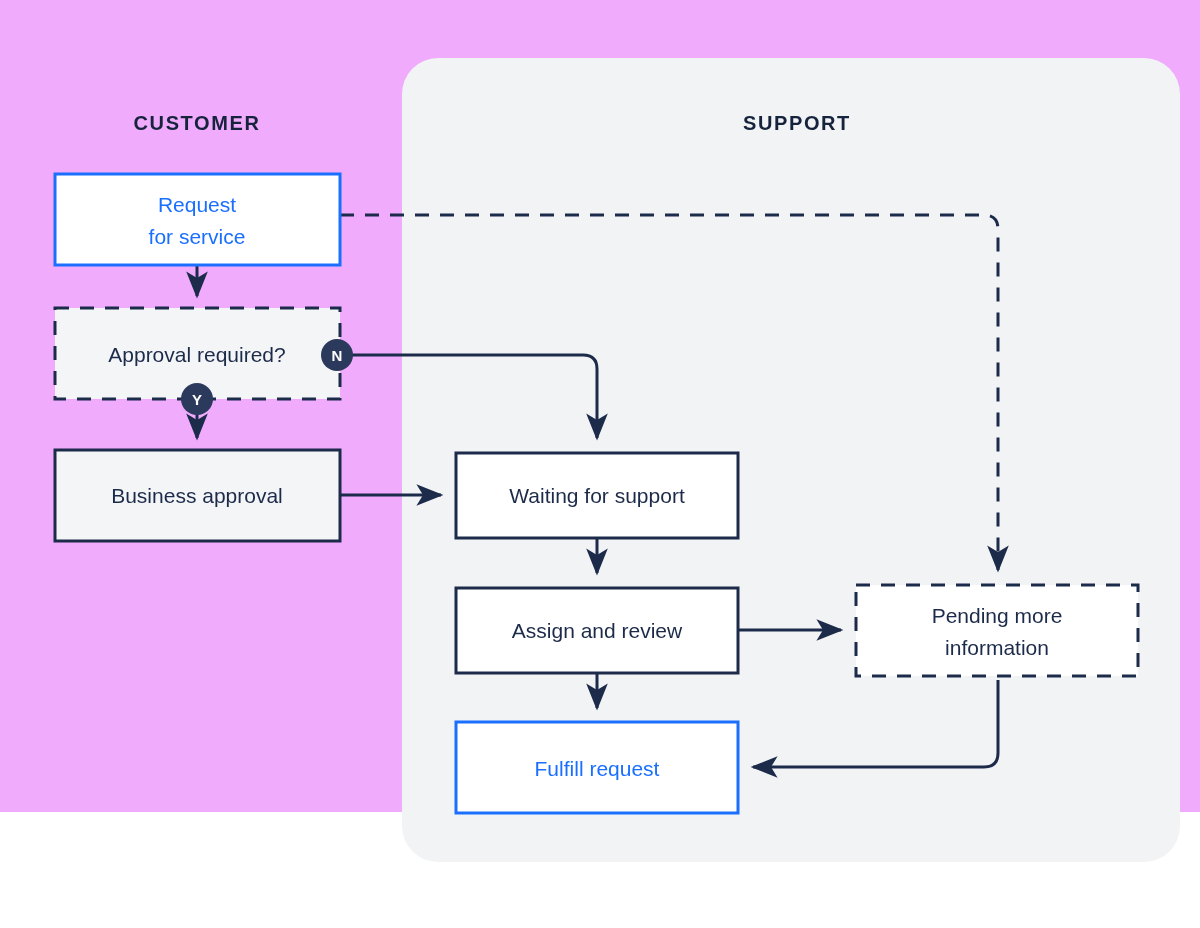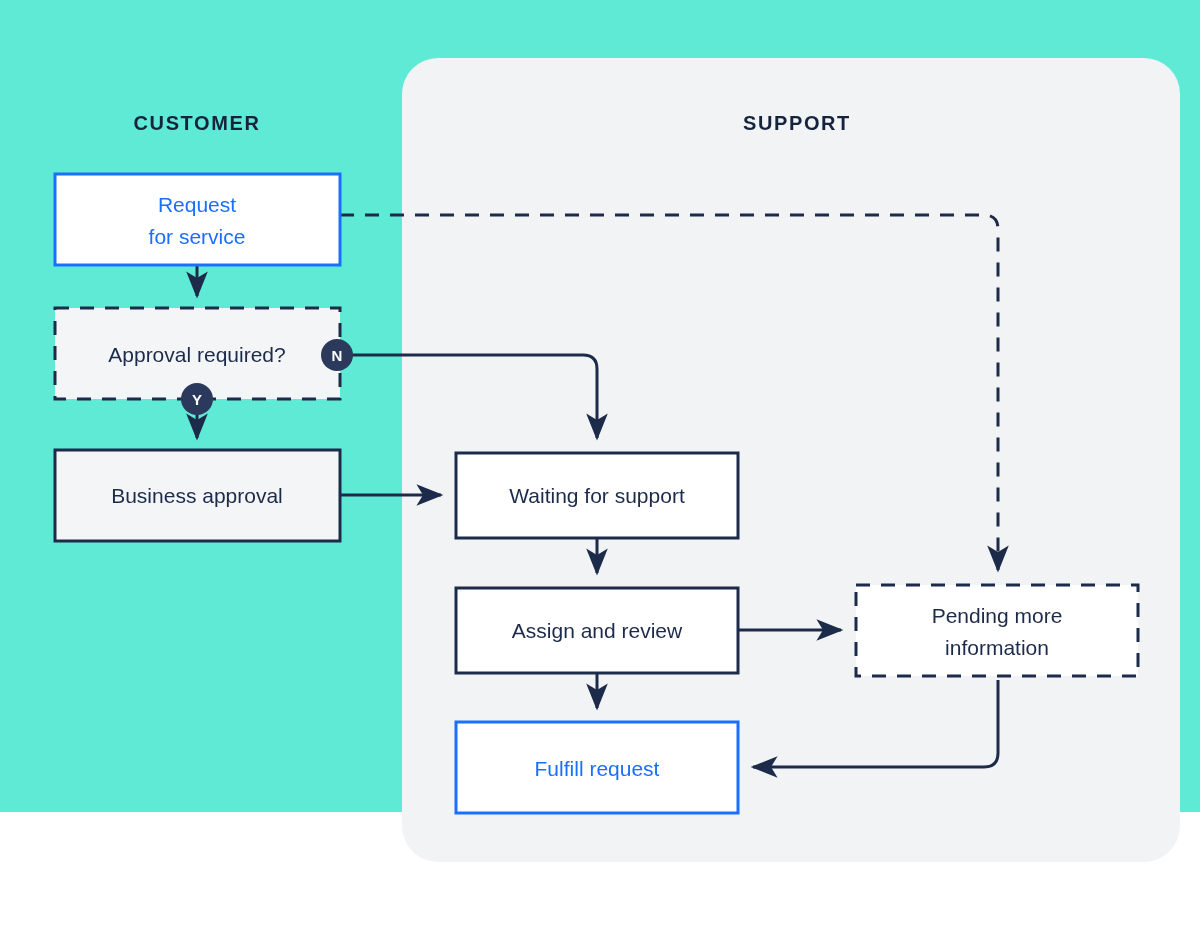--- a/index.html
+++ b/index.html
@@ -11,21 +11,21 @@
   body {
     font-family: "Liberation Sans", sans-serif;
     width: 1200px;
     height: 928px;
     overflow: hidden;
   }
   #diagram-root {
     position: relative;
     width: 1200px;
     height: 812px;
-    background: #5eead4;
+    background: #f0abfc;
     text-align: center;
   }
   #flow-svg {
     position: absolute;
     left: 0;
     top: 0;
     width: 1200px;
     height: 928px;
   }
   .lane-title {

